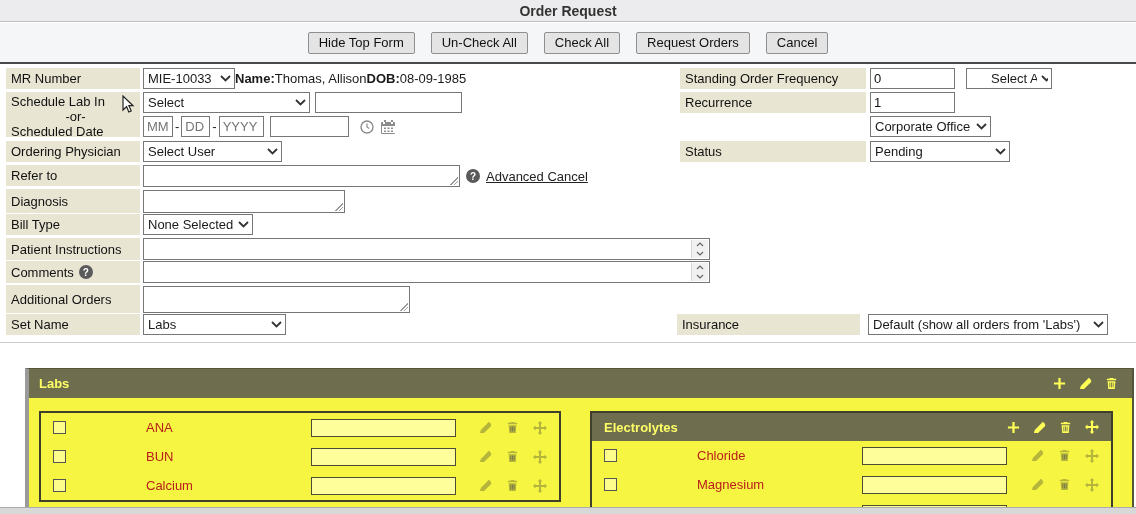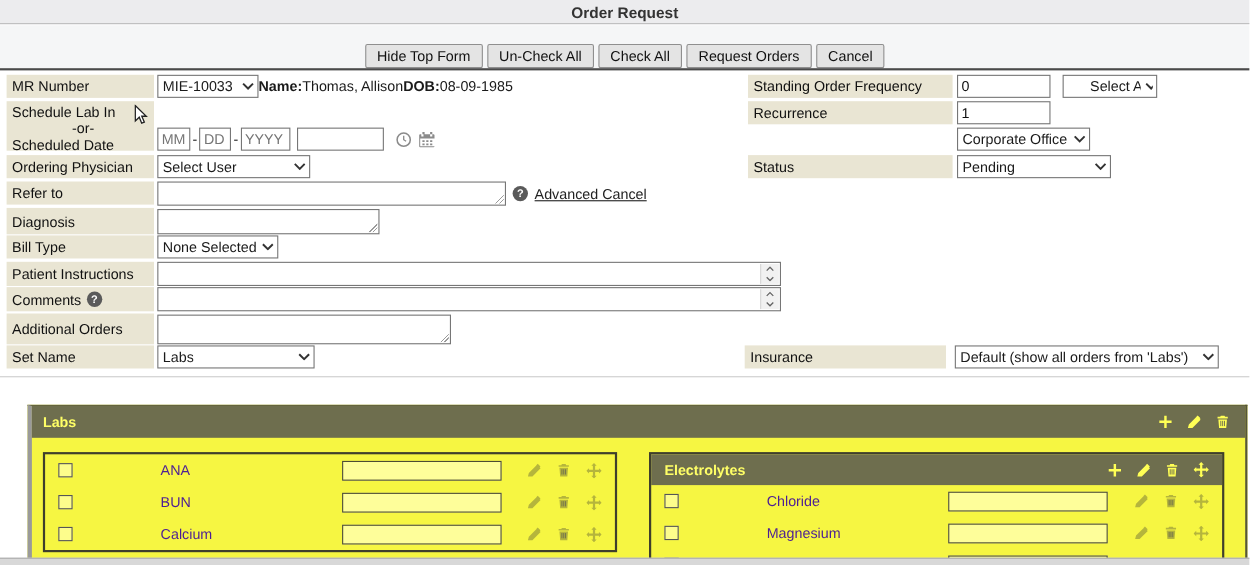--- a/index.html
+++ b/index.html
@@ -2,21 +2,21 @@
 <html><head>
 <meta charset="utf-8">
 <style>
   * { margin:0; padding:0; box-sizing:border-box; }
   body { font-family:"Liberation Sans", sans-serif; background:#fff; }
   .page { position:relative; width:1136px; height:514px; overflow:hidden; background:#fff; font-size:13px; color:#1a1a1a; }
 
   
   .titlebar { position:absolute; left:0; top:0; width:1136px; height:22px; background:#ececee; border-bottom:1px solid #bcbcbc; display:flex; align-items:center; justify-content:center; }
   .titlebar .t { font-weight:bold; font-size:14px; color:#333; }
-  .toolbar { position:absolute; left:0; top:23px; width:1136px; height:39px; background:#f5f6f7; display:flex; align-items:flex-end; justify-content:center; gap:4px; }
+  .toolbar { position:absolute; left:0; top:23px; width:1136px; height:39px; background:#f5f6f7; display:flex; align-items:center; justify-content:center; gap:16px; }
   .btn { background:#e4e4e4; border:1px solid #8f8f8f; border-radius:2px; padding:2px 10px; font-size:13px; color:#111; height:22px; line-height:16px; cursor:default; }
   .sep { position:absolute; left:0; top:62px; width:1136px; height:2px; background:#4a4a4a; }
   .form-bottom-line { position:absolute; left:0; top:342px; width:1136px; height:1px; background:#cccccc; }
 
   
   .lbl { position:absolute; background:#e9e5d3; display:flex; align-items:center; padding-left:5px; height:21px; color:#111; }
   .fld { position:absolute; display:flex; align-items:center; height:21px; }
   .inp { border:1px solid #767676; background:#fff; height:21px; padding:0 3px; font-family:"Liberation Sans",sans-serif; font-size:13px; color:#111; }
   .ph { color:#757575; }
   .sel { display:inline-flex; align-items:center; justify-content:space-between; border:1px solid #767676; background:#fff; height:21px; padding:0 3px 0 4px; gap:4px; }
@@ -33,21 +33,21 @@
   
   .labs { position:absolute; left:25px; top:368px; width:1109px; height:160px; background:#f6f642; border-left:4px solid #9a9a9a; border-right:2px solid #55553a; border-top:1px solid #55553a; }
   .labs-hd { height:29px; background:#6e6e4e; display:flex; align-items:center; padding:0 14px 0 10px; }
   .labs-hd .ttl { color:#ffff66; font-weight:bold; }
   .hd-icons { margin-left:auto; display:flex; gap:13px; align-items:center; color:#ffff55; }
   .group { position:absolute; top:42px; border:2px solid #3f3f2c; background:#f6f642; }
   .group-hd { height:28px; background:#6e6e4e; display:flex; align-items:center; padding:0 12px; }
   .group-hd .ttl { color:#ffff66; font-weight:bold; }
   .lab-row { height:29px; display:flex; align-items:center; padding:0 12px; }
   .cb { width:13px; height:13px; border:1px solid #555; background:#fdfd8c; flex:none; }
-  .lab-name { margin-left:80px; width:165px; color:#4c1d95; }
+  .lab-name { margin-left:80px; width:165px; color:#b91c1c; }
   .lab-inp { width:145px; height:18px; border:1px solid #4c4c34; background:#fefe9a; }
   .row-icons { margin-left:auto; display:flex; gap:14px; align-items:center; color:#b5b53c; }
   .bottom-strip { position:absolute; left:0; bottom:0; width:1136px; height:7px; background:#d8d8d8; border-top:1px solid #ababab; z-index:5; }
   svg { display:block; }
 </style>
 </head>
 <body>
 
 <div class="page">
 
@@ -90,20 +90,31 @@
             <path d="M1 1l4.5 4.5L10 1" fill="none" stroke="#333" stroke-width="1.8"></path>
           </svg>
         </span>
       </div>
     <span class="bold">Name:</span>
     <span>Thomas, Allison</span>
     <span class="bold">DOB:</span>
     <span>08-09-1985</span>
   </div>
 
+  <div class="fld" style="left:143px; top:92px; gap:5px;">
+    <div class="sel" style="width:167px;">
+        <span>Select</span>
+        <span>
+          <svg class="chev" width="11" height="7" viewBox="0 0 11 7">
+            <path d="M1 1l4.5 4.5L10 1" fill="none" stroke="#333" stroke-width="1.8"></path>
+          </svg>
+        </span>
+      </div>
+    <span class="inp" style="width:147px;"></span>
+  </div>
 
   <div class="fld" style="left:143px; top:116px; gap:2px;">
     <span class="inp ph" style="width:30px; display:inline-flex; align-items:center;">MM</span>
     <span>-</span>
     <span class="inp ph" style="width:29px; display:inline-flex; align-items:center;">DD</span>
     <span>-</span>
     <span class="inp ph" style="width:45px; display:inline-flex; align-items:center;">YYYY</span>
     <span class="inp" style="width:79px; margin-left:4px;"></span>
     <span style="margin-left:9px;">
       <svg width="14" height="14" viewBox="0 0 14 14">

